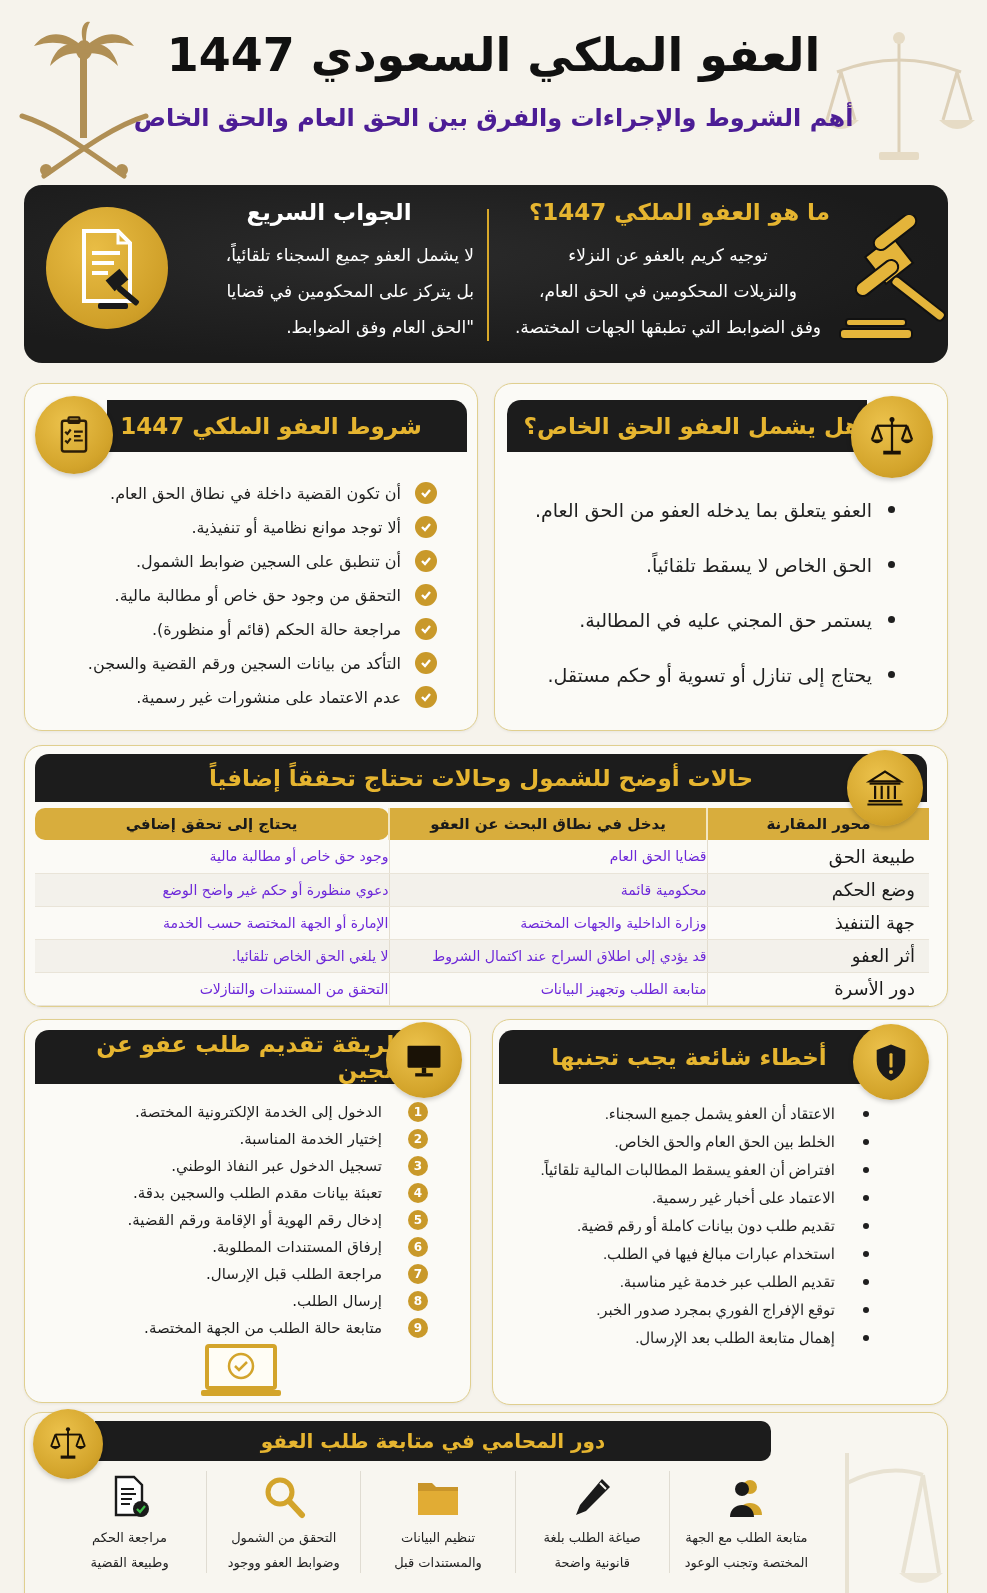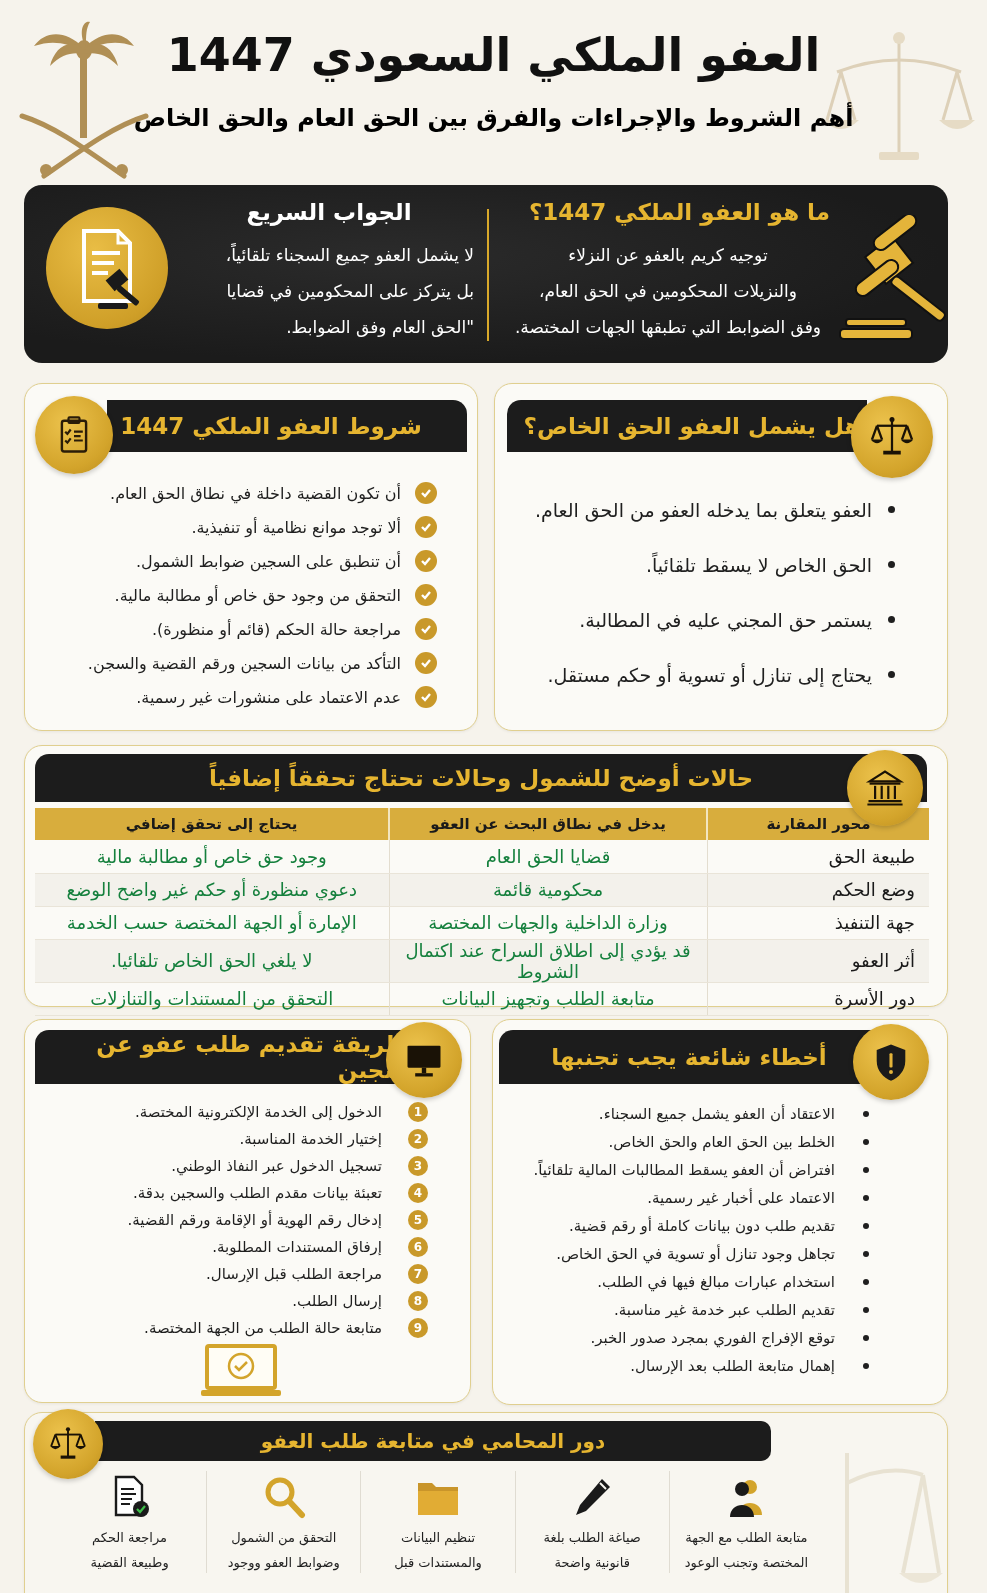--- a/index.html
+++ b/index.html
@@ -13,21 +13,21 @@
   }
   .abs { position: absolute; }
 
   
   .hdr-title {
     position: absolute; top: 28px; left: 0; width: 987px; text-align: center;
     font-size: 46px; font-weight: bold; color: #111; letter-spacing: 0;
   }
   .hdr-sub {
     position: absolute; top: 104px; left: 0; width: 987px; text-align: center;
-    font-size: 24px; font-weight: bold; color: #000000;
+    font-size: 24px; font-weight: bold; color: #4c1d95;
   }
   .deco-left { position: absolute; left: 14px; top: 18px; width: 140px; height: 165px; }
   .deco-right { position: absolute; right: 8px; top: 20px; width: 160px; height: 150px; opacity: .55; }
 
   
   .top-panel {
     position: absolute; left: 24px; top: 185px; width: 924px; height: 178px;
     background: #1e1e1e; border-radius: 18px; overflow: hidden;
     background-image: radial-gradient(ellipse at 40% 40%, #2b2b2b 0%, #1b1b1b 70%);
   }
@@ -69,37 +69,37 @@
   }
 
   
   .priv-list { position: absolute; right: 52px; top: 98px; list-style: none; }
   .priv-list li { font-size: 19px; height: 55px; display: flex; align-items: center; color: #1f1f1f; }
   .dot { width: 7px; height: 7px; border-radius: 50%; background: #1f1f1f; margin-left: 16px; flex: none; }
 
   
   .tbl { position: absolute; left: 10px; top: 62px; width: 894px; border-collapse: collapse; table-layout: fixed; }
   .tbl th { background: #d8ad3d; color: #1a1a1a; font-size: 15px; font-weight: bold; height: 32px; border-left: 2px solid #f3e6c0; }
-  .tbl th:last-child { border-left: none; }
-  .tbl td { height: 33px; font-size: 18px; text-align: center; color: #15803d; border-bottom: 1px solid #e9e4d8; border-left: 1px solid #e3ddcf; }
+  .tbl th:last-child { border-left: none; border-radius: 10px; }
+  .tbl td { height: 33px; font-size: 14px; text-align: right; color: #6d28d9; border-bottom: 1px solid #e9e4d8; border-left: 1px solid #e3ddcf; }
   .tbl td:last-child { border-left: none; }
   .tbl td.rowh { font-size: 18px; color: #1a1a1a; text-align: right; padding-right: 14px; }
   .tbl tr:nth-child(even) td { background: #f3f1eb; }
 
   
   .steps { position: absolute; right: 42px; top: 78px; list-style: none; }
   .steps li { display: flex; align-items: center; height: 27px; font-size: 15px; color: #1f1f1f; }
   .num {
     width: 20px; height: 20px; border-radius: 50%; background: #c9992a; color: #fff; font-size: 12px; font-weight: bold;
     display: inline-flex; align-items: center; justify-content: center; margin-left: 26px; flex: none;
   }
 
   
   .mist { position: absolute; right: 78px; top: 80px; list-style: none; }
-  .mist li { display: flex; align-items: center; height: 28px; font-size: 15px; color: #1f1f1f; }
+  .mist li { display: flex; align-items: center; height: 28px; font-size: 15px; color: #1f1f1f; font-family: Liberation Serif, serif; }
   .mist .dot { width: 6px; height: 6px; margin-left: 28px; }
 
   
   .law-items { position: absolute; left: 28px; top: 58px; width: 770px; display: flex; flex-direction: row; }
   .law-item { flex: 1; text-align: center; border-left: 1px solid #e0dcd2; padding-top: 4px; }
   .law-item:last-child { border-left: none; }
   .law-item .lbl { font-size: 13px; line-height: 21px; color: #1f1f1f; margin-top: 4px; }
 </style>
 </head>
 <body>
@@ -437,24 +437,20 @@
         <span class="dot"></span>
         <span>افتراض أن العفو يسقط المطالبات المالية تلقائياً.</span>
       </li>
     <li>
         <span class="dot"></span>
         <span>الاعتماد على أخبار غير رسمية.</span>
       </li>
     <li>
         <span class="dot"></span>
         <span>تقديم طلب دون بيانات كاملة أو رقم قضية.</span>
-      </li>
-    <li>
-        <span class="dot"></span>
-        <span>تجاهل وجود تنازل أو تسوية في الحق الخاص.</span>
       </li>
     <li>
         <span class="dot"></span>
         <span>استخدام عبارات مبالغ فيها في الطلب.</span>
       </li>
     <li>
         <span class="dot"></span>
         <span>تقديم الطلب عبر خدمة غير مناسبة.</span>
       </li>
     <li>

